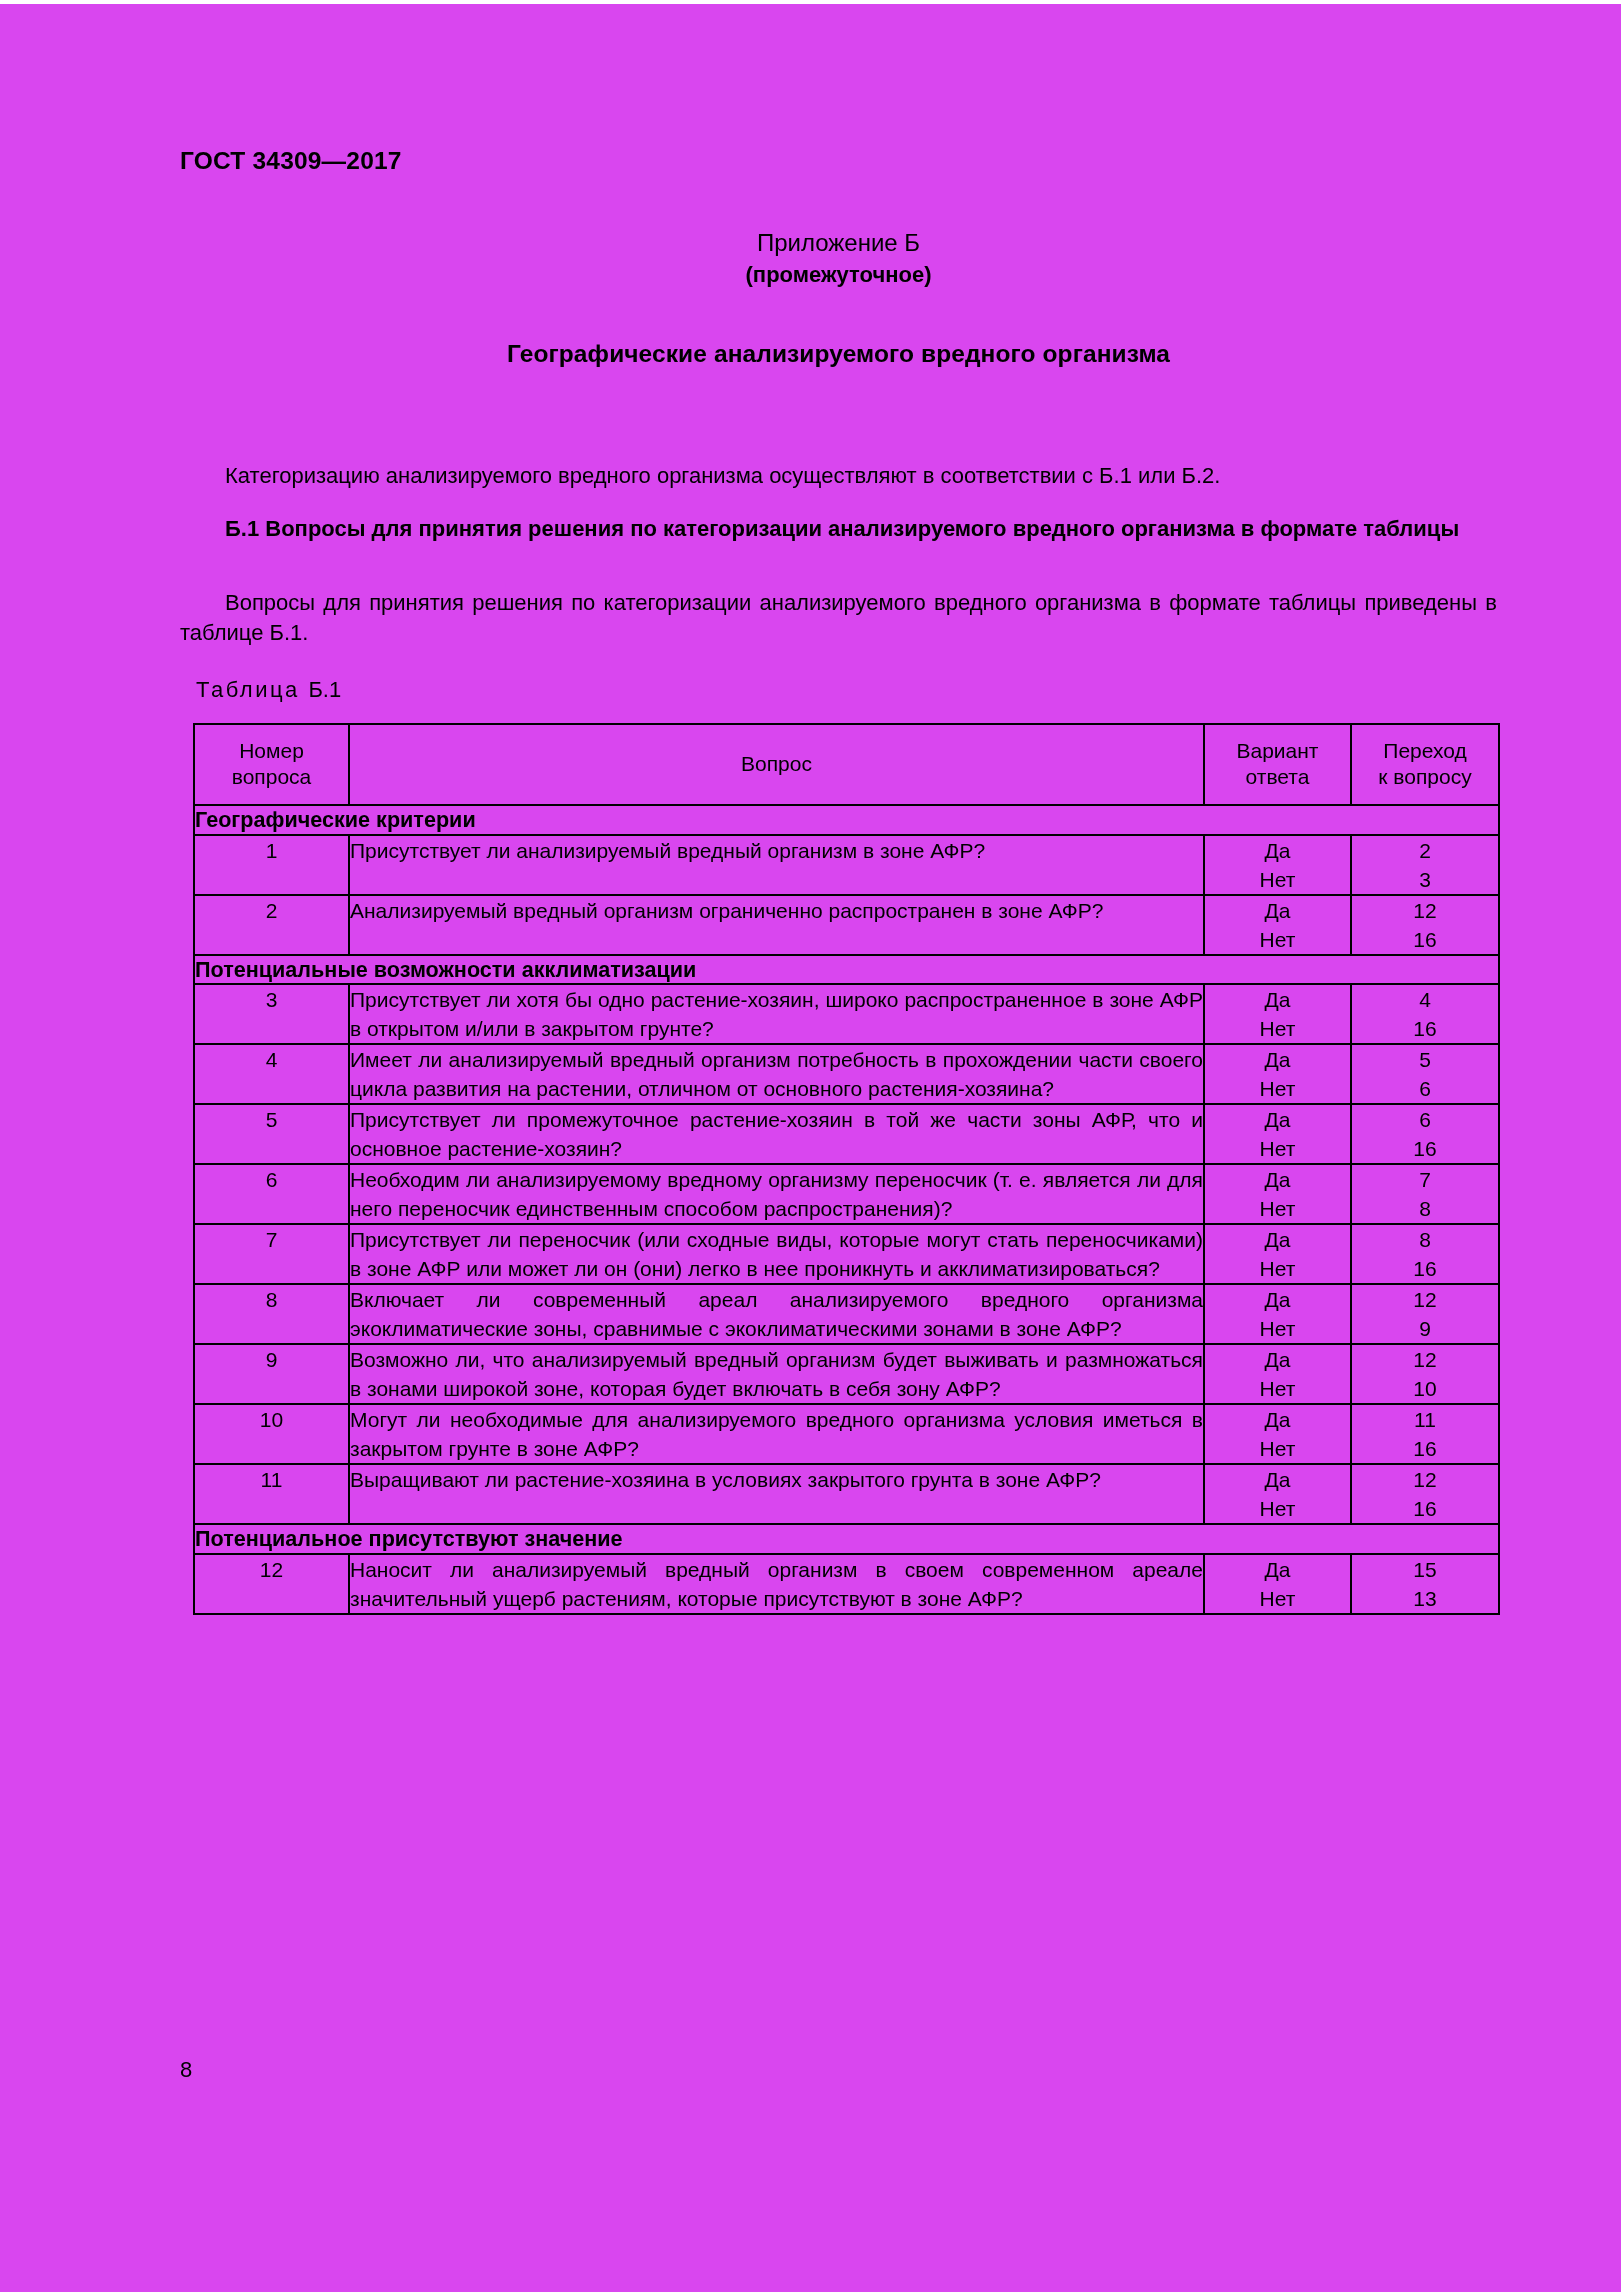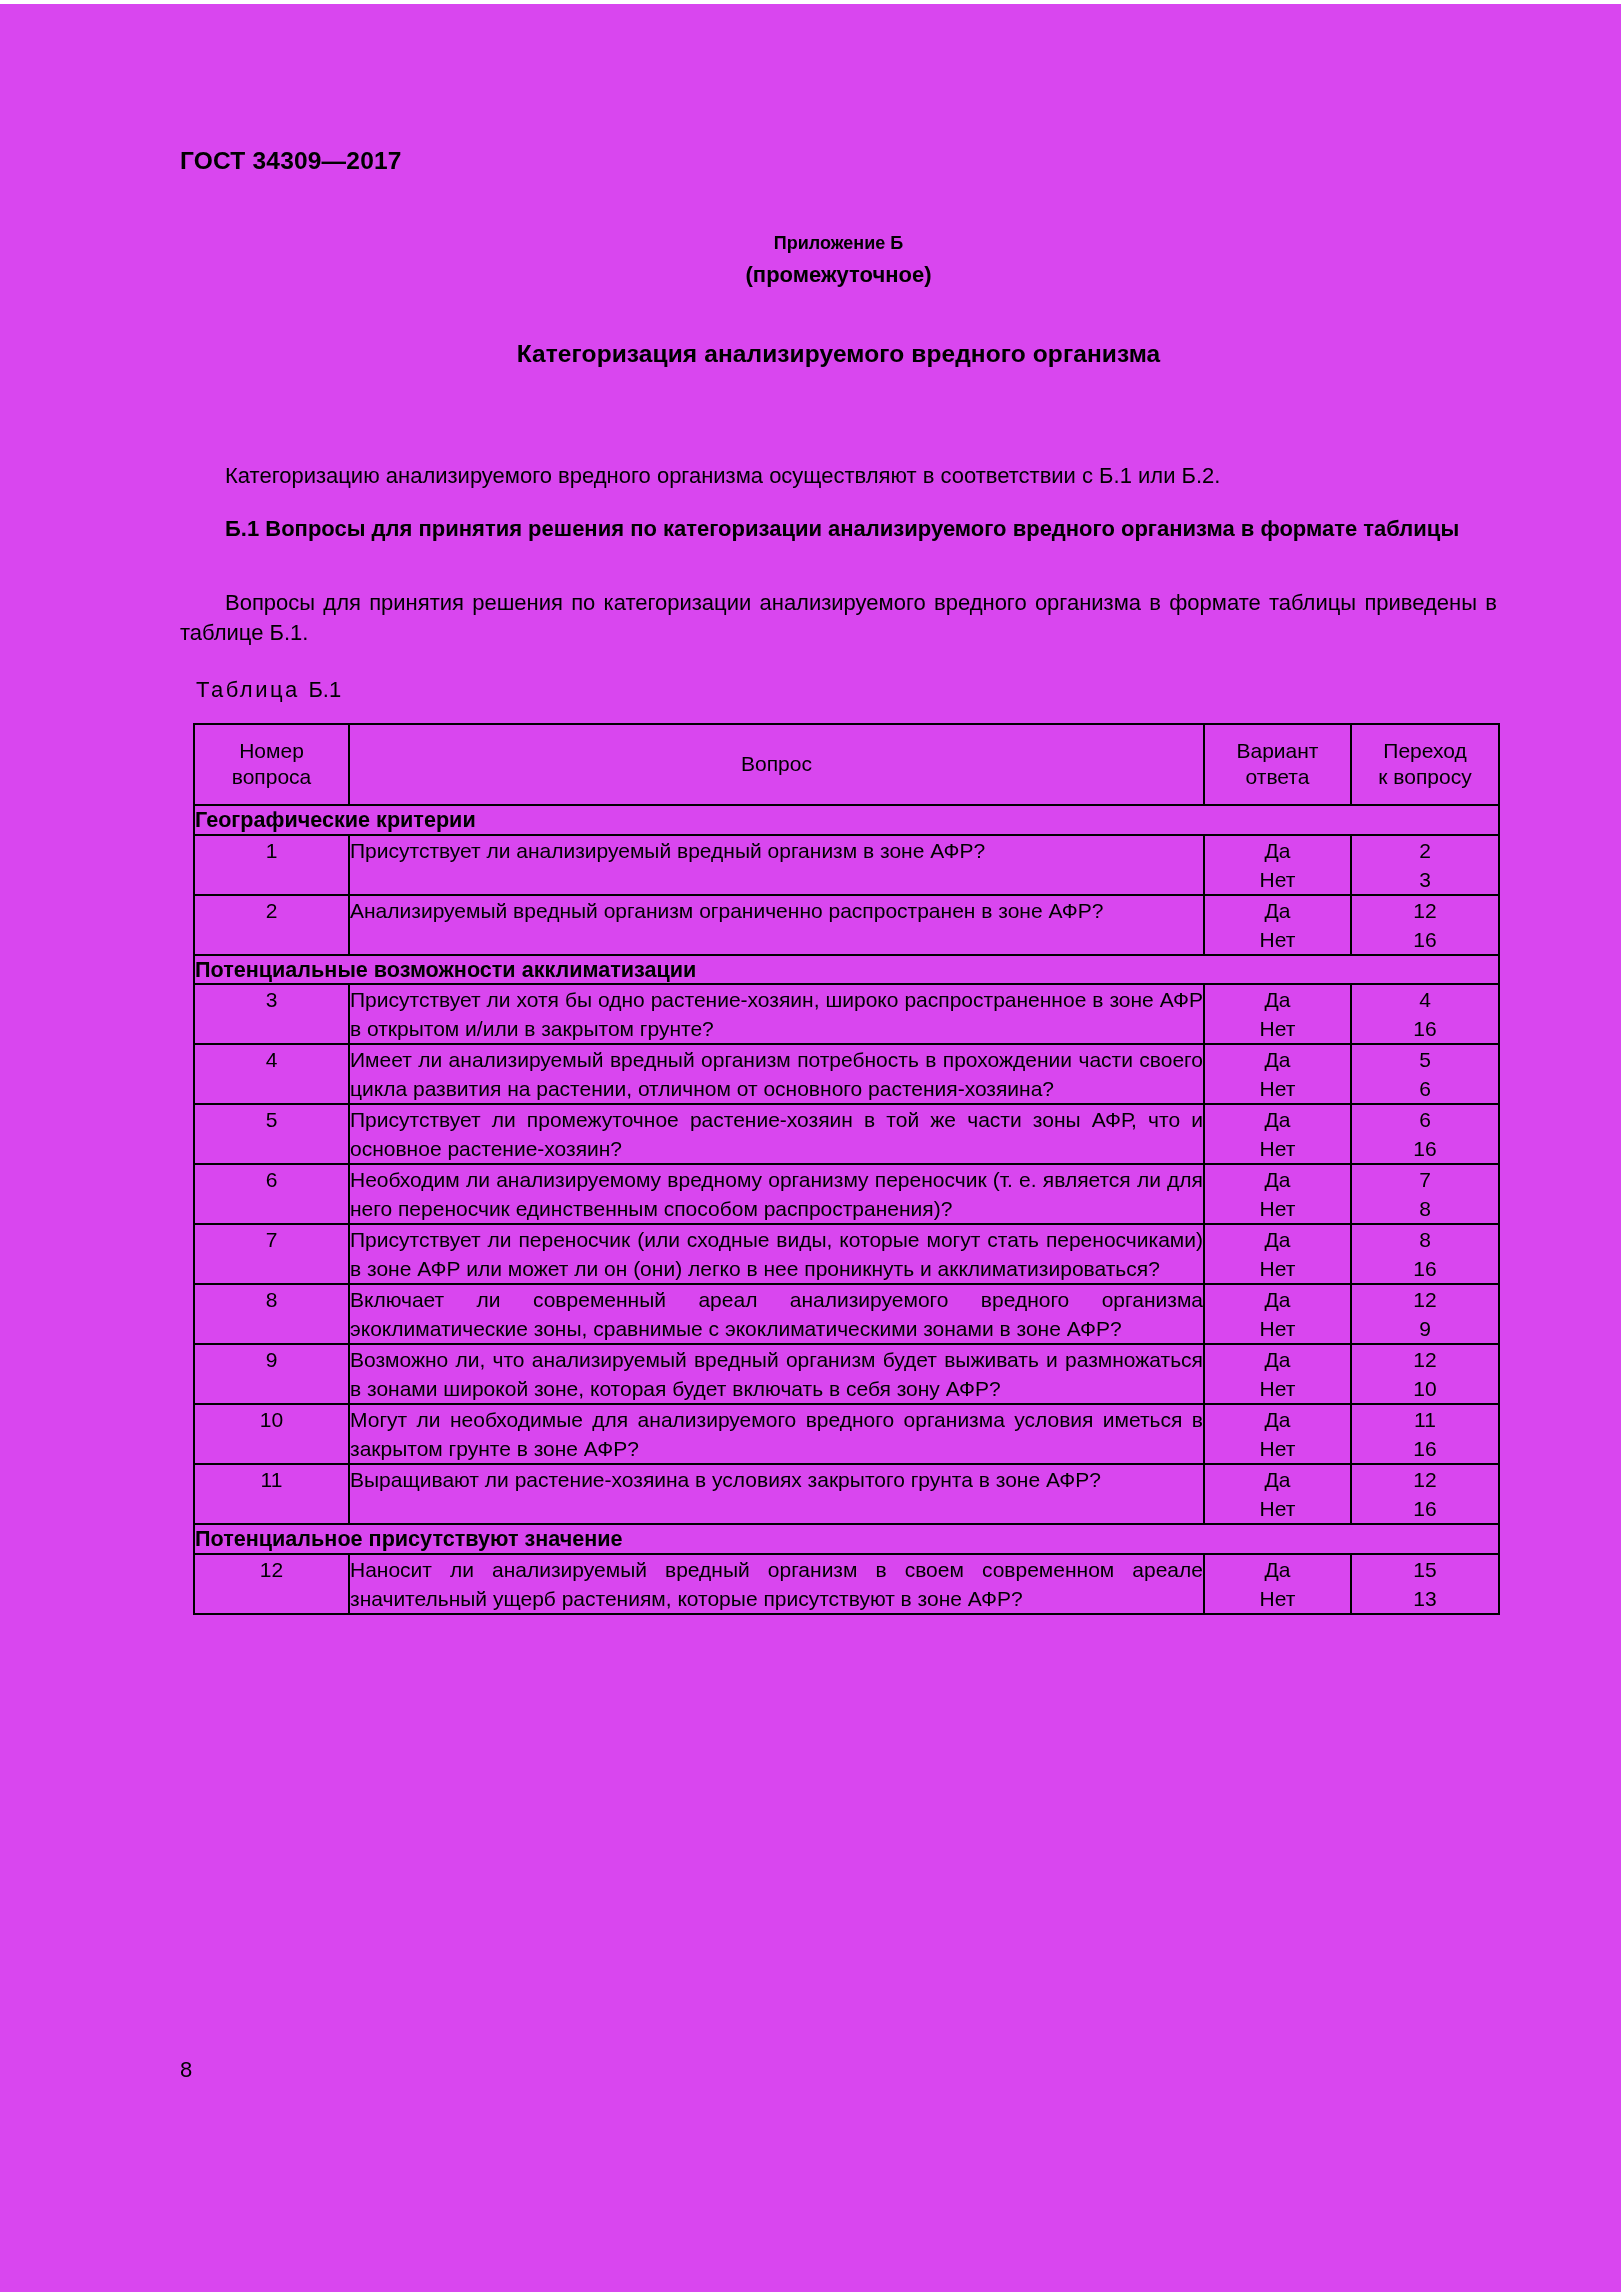--- a/index.html
+++ b/index.html
@@ -33,22 +33,22 @@
 
   
   .appendix-block {
     position: absolute;
     left: 180px;
     top: 223px;
     width: 1317px;
     text-align: center;
   }
   .appendix-label {
-    font-size: 18px;
-    font-weight: bold;
+    font-size: 24px;
+    font-weight: normal;
     line-height: 32px;
   }
   .appendix-kind {
     font-size: 22px;
     font-weight: bold;
     line-height: 32px;
   }
   .appendix-title {
     position: absolute;
     left: 180px;
@@ -164,21 +164,21 @@
 
 <div class="page">
 
   <div class="doc-header">ГОСТ 34309—2017</div>
 
   <div class="appendix-block">
     <div class="appendix-label">Приложение Б</div>
     <div class="appendix-kind">(промежуточное)</div>
   </div>
 
-  <div class="appendix-title">Категоризация анализируемого вредного организма</div>
+  <div class="appendix-title">Географические анализируемого вредного организма</div>
 
   <div class="para p-intro"><span class="indent"></span><span>Категоризацию анализируемого вредного организма осуществляют в соответствии с Б.1 или Б.2.</span></div>
 
   <div class="para p-clause"><span class="indent"></span><span>Б.1 Вопросы для принятия решения по категоризации анализируемого вредного организма в формате таблицы</span></div>
 
   <div class="para p-ref"><span class="indent"></span><span>Вопросы для принятия решения по категоризации анализируемого вредного организма в формате таблицы приведены в таблице Б.1.</span></div>
 
   <div class="table-caption"><span>Таблица</span>&nbsp;<span class="num">Б.1</span></div>
 
   <div class="tbl-wrap">

